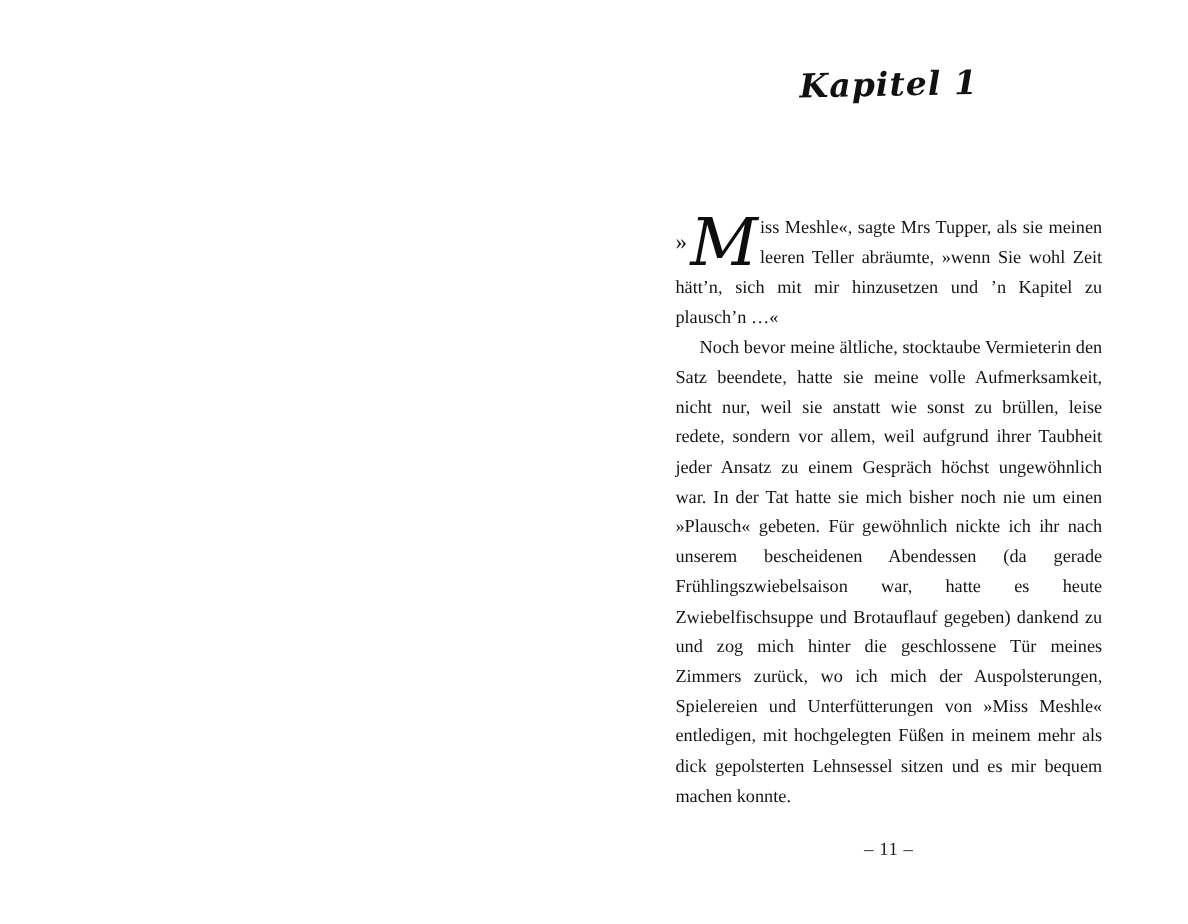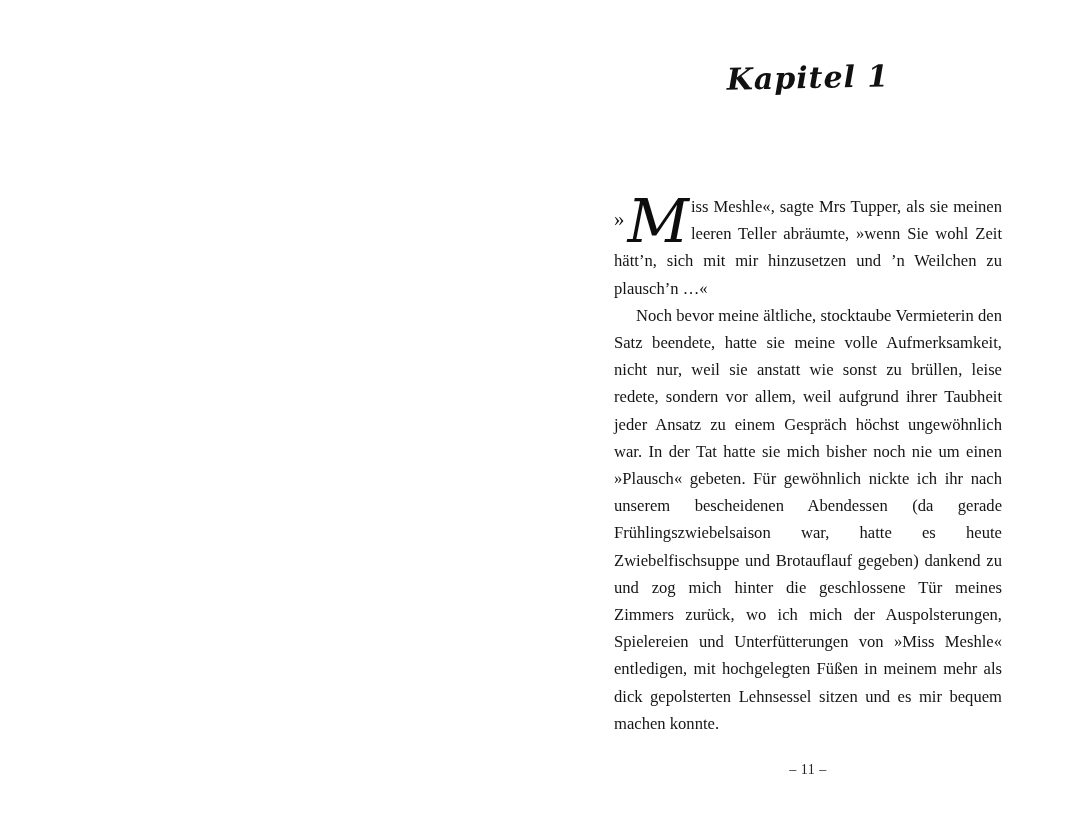--- a/index.html
+++ b/index.html
@@ -82,21 +82,21 @@
     color: #0d0d0d;
   }
 
   .folio {
     position: absolute;
     left: 614px;
     top: 762px;
     width: 388px;
     text-align: center;
     font-family: "Liberation Serif", serif;
-    font-size: 14px;
+    font-size: 17px;
     color: #222222;
     letter-spacing: 0.5px;
   }
 
   
   .verso {
     position: absolute;
     left: 0;
     top: 0;
     width: 540px;
@@ -112,21 +112,21 @@
 
   <div class="text-column">
 
     <h1 class="chapter-heading">Kapitel 1</h1>
 
     <div class="body-text">
 
       <p class="first">
         <span class="opening-mark">»</span>
         <span class="dropcap">M</span>
-        <span>iss Meshle«, sagte Mrs Tupper, als sie meinen leeren Teller abräumte, »wenn Sie wohl Zeit hätt’n, sich mit mir hinzusetzen und ’n Weilchen zu plausch’n …«</span>
+        <span>iss Meshle«, sagte Mrs Tupper, als sie meinen leeren Teller abräumte, »wenn Sie wohl Zeit hätt’n, sich mit mir hinzusetzen und ’n Kapitel zu plausch’n …«</span>
       </p>
 
       <p>Noch bevor meine ältliche, stocktaube Vermieterin den Satz beendete, hatte sie meine volle Aufmerksamkeit, nicht nur, weil sie anstatt wie sonst zu brüllen, leise redete, sondern vor allem, weil aufgrund ihrer Taubheit jeder Ansatz zu einem Gespräch höchst ungewöhnlich war. In der Tat hatte sie mich bisher noch nie um einen »Plausch« gebeten. Für gewöhnlich nickte ich ihr nach unserem bescheidenen Abendessen (da gerade Frühlingszwiebelsaison war, hatte es heute Zwiebelfischsuppe und Brotauflauf gegeben) dankend zu und zog mich hinter die geschlossene Tür meines Zimmers zurück, wo ich mich der Auspolsterungen, Spielereien und Unterfütterungen von »Miss Meshle« entledigen, mit hochgelegten Füßen in meinem mehr als dick gepolsterten Lehnsessel sitzen und es mir bequem machen konnte.</p>
 
 
     </div>
   </div>
 
   <div class="folio">– 11 –</div>
 

